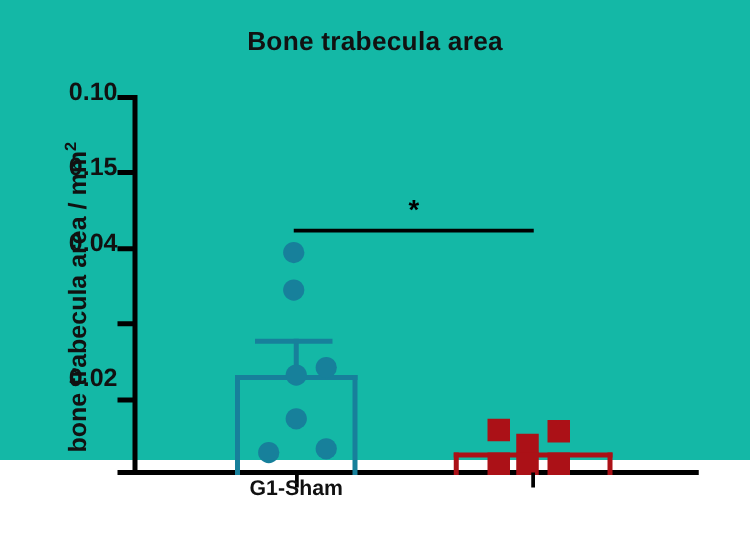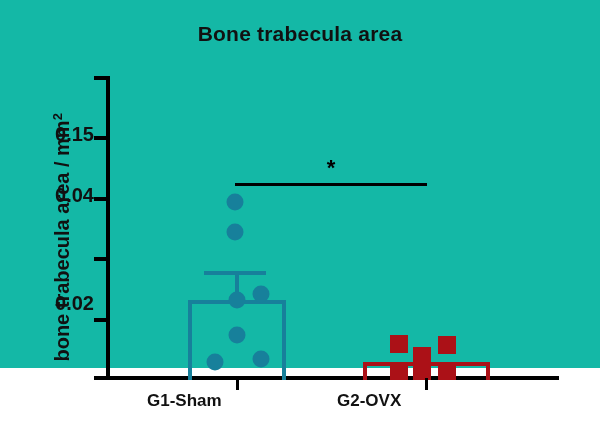--- a/index.html
+++ b/index.html
@@ -75,22 +75,23 @@
   }
   .xtick{
     position:absolute;
     top:378px;
     width:3px;
     height:12px;
     background:#000000;
   }
   .xticklabel{
     position:absolute;
-    top:391px;
+    top:381px;
     width:180px;
+    text-align:center;
     font-size:17px;
     font-weight:bold;
     color:#111111;
   }
   
   .bar{
     position:absolute;
     background:transparent;
     box-sizing:border-box;
   }
@@ -130,20 +131,21 @@
 <div id="figure">
 
   <div class="chart-title">Bone trabecula area</div>
 
   <div class="ylabel"><span>bone trabecula area / mm</span><sup>2</sup></div>
 
   <div class="y-axis"></div>
   <div class="x-axis"></div>
 
   <div class="ytick" style="top:76px"></div>
+  <div class="yticklabel" style="top:64px">0.10</div>
 
   <div class="ytick" style="top:136px"></div>
   <div class="yticklabel" style="top:124px">0.15</div>
 
   <div class="ytick" style="top:197px"></div>
   <div class="yticklabel" style="top:185px">0.04</div>
 
   <div class="ytick" style="top:257px"></div>
 
   <div class="ytick" style="top:318px"></div>
@@ -172,18 +174,17 @@
   <div class="err-stem" style="left:425px;top:358px;height:8px;background:#AB1117;"></div>
 
   <div class="pt-square" style="left:399px;top:344px;background:#AB1117;"></div>
   <div class="pt-square" style="left:399px;top:371px;background:#AB1117;"></div>
   <div class="pt-square" style="left:422px;top:356px;background:#AB1117;"></div>
   <div class="pt-square" style="left:422px;top:371px;background:#AB1117;"></div>
   <div class="pt-square" style="left:447px;top:345px;background:#AB1117;"></div>
   <div class="pt-square" style="left:447px;top:371px;background:#AB1117;"></div>
 
   <div class="xtick" style="left:425px;"></div>
-  <div class="xticklabel" style="left:337px;">G2-OVX</div>
 
   <div class="sig-line" style="left:235px;top:183px;width:192px;"></div>
   <div class="sig-star" style="left:331px;top:168px;">*</div>
 
 </div>
 
 </body></html>

